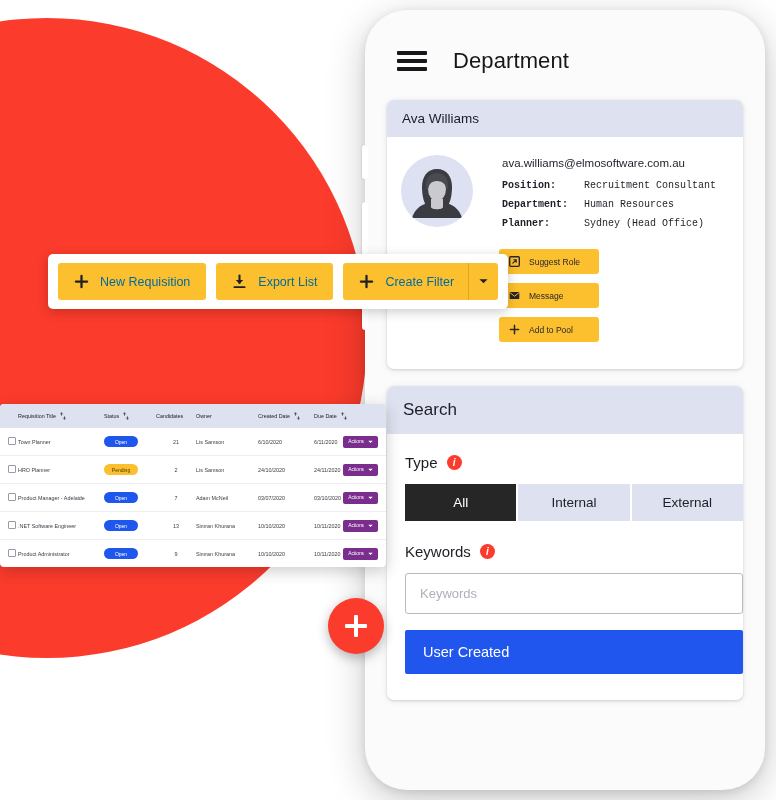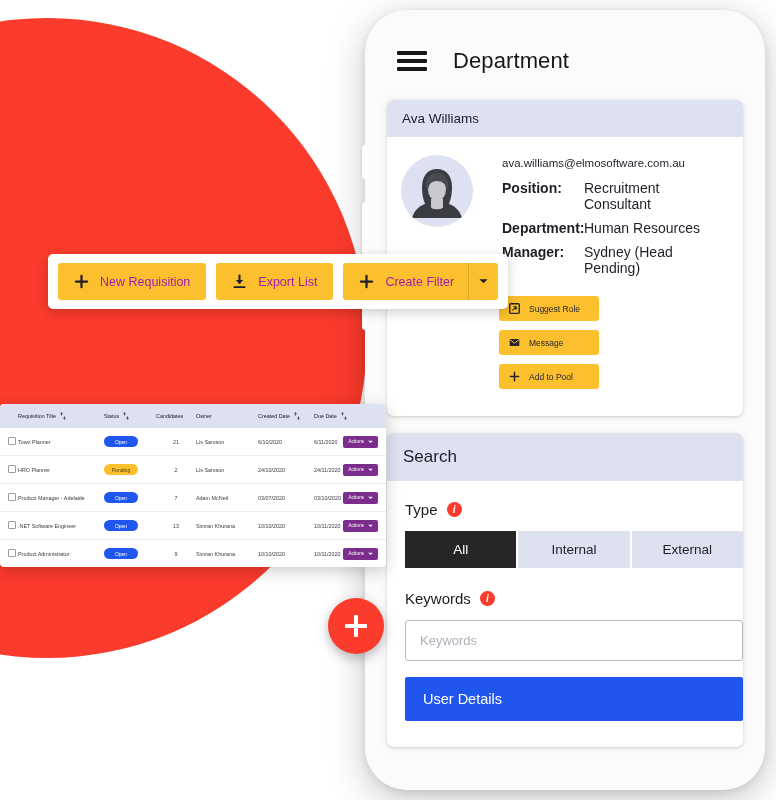--- a/index.html
+++ b/index.html
@@ -42,21 +42,21 @@
   .card-head{background:#DEE1F0;padding:11px 15px;font-size:13.5px;color:#1d1d28;}
   .card-head.lg{font-size:17px;padding:14px 16px;}
 
   
   .profile{margin-top:4px;}
   .profile-body{display:flex;padding:18px 16px 8px 14px;gap:29px;}
   .avatar{width:72px;height:72px;border-radius:50%;background:#DDE1F2;flex:0 0 auto;position:relative;overflow:hidden;}
   .avatar svg{position:absolute;left:0;top:0;}
   .pinfo{flex:1;padding-top:2px;}
   .email{font-size:11.5px;color:#1f1f28;margin-bottom:11px;}
-  .prow{display:flex;font-size:14px;color:#1f1f28;margin-bottom:8px;}
+  .prow{display:flex;font-size:10px;color:#1f1f28;margin-bottom:8px;font-family:Liberation Mono, monospace;}
   .plabel{width:82px;font-weight:bold;}
   .pval{flex:1;}
 
   .pactions{padding:4px 0 18px 112px;}
   .ybtn{display:flex;align-items:center;gap:9px;background:#FCC02E;border:0;border-radius:3px;
     padding:7px 10px;margin-bottom:9px;width:100px;cursor:pointer;font-size:8.5px;color:#26262c;
     font-family:inherit;}
   .ybtn svg{flex:0 0 auto;}
 
   
@@ -74,21 +74,21 @@
   .bluebtn{display:block;width:100%;box-sizing:border-box;background:#2156EE;color:#fff;border:0;
     border-radius:2px;padding:14px 18px;text-align:left;font-size:14.5px;margin-top:16px;cursor:pointer;
     font-family:inherit;}
 
   
   .toolbar{
     position:absolute;left:48px;top:254px;background:#fff;border-radius:5px;
     box-shadow:0 3px 12px rgba(0,0,0,.20);padding:9px 10px;display:flex;gap:10px;align-items:center;z-index:6;
   }
   .tbtn{display:flex;align-items:center;gap:11px;background:#FCC02E;border:0;border-radius:3px;
-    padding:11px 16px;font-size:12.5px;color:#a21caf;cursor:pointer;font-family:inherit;}
+    padding:11px 16px;font-size:12.5px;color:#0369a1;cursor:pointer;font-family:inherit;}
   .tbtn.split{border-top-right-radius:0;border-bottom-right-radius:0;padding-right:14px;text-align:right;}
   .caret{background:#FCC02E;border:0;border-left:1px solid rgba(0,0,0,.13);
     border-top-right-radius:3px;border-bottom-right-radius:3px;padding:11px 10px;cursor:pointer;
     display:flex;align-items:center;}
   .split-wrap{display:flex;}
 
   
   .tablecard{
     position:absolute;left:0;top:404px;width:386px;background:#fff;border-radius:4px;
     box-shadow:0 4px 16px rgba(0,0,0,.20);overflow:hidden;z-index:5;
@@ -162,22 +162,22 @@
             <div class="email">ava.williams@elmosoftware.com.au</div>
             <div class="prow">
               <div class="plabel">Position:</div>
               <div class="pval">Recruitment Consultant</div>
             </div>
             <div class="prow">
               <div class="plabel">Department:</div>
               <div class="pval">Human Resources</div>
             </div>
             <div class="prow">
-              <div class="plabel">Manager:</div>
-              <div class="pval">Sydney (Head Pending)</div>
+              <div class="plabel">Planner:</div>
+              <div class="pval">Sydney (Head Office)</div>
             </div>
           </div>
         </div>
         <div class="pactions">
           <button class="ybtn">
             <svg width="11" height="11" viewBox="0 0 16 16">
               <rect x="1" y="1" width="14" height="14" rx="1.5" fill="none" stroke="#26262c" stroke-width="2"></rect>
               <path d="M5.5 10.5L10.5 5.5M7 5.5h3.5V9" fill="none" stroke="#26262c" stroke-width="1.6" stroke-linecap="round"></path>
             </svg>
             <span>Suggest Role</span>
@@ -213,21 +213,21 @@
             <div>External</div>
           </div>
 
           <div class="flabel">
             <span>Keywords</span>
             <span class="info-dot">i</span>
           </div>
 
           <input class="kw-input" type="text" placeholder="Keywords" style="">
 
-          <button class="bluebtn">User Details</button>
+          <button class="bluebtn">User Created</button>
         </div>
       </div>
 
     </div>
   </div>
 
   <div class="toolbar">
     <button class="tbtn">
       <svg width="15" height="15" viewBox="0 0 16 16">
         <path d="M8 2v12M2 8h12" stroke="#1f1f25" stroke-width="2.4" stroke-linecap="round"></path>

